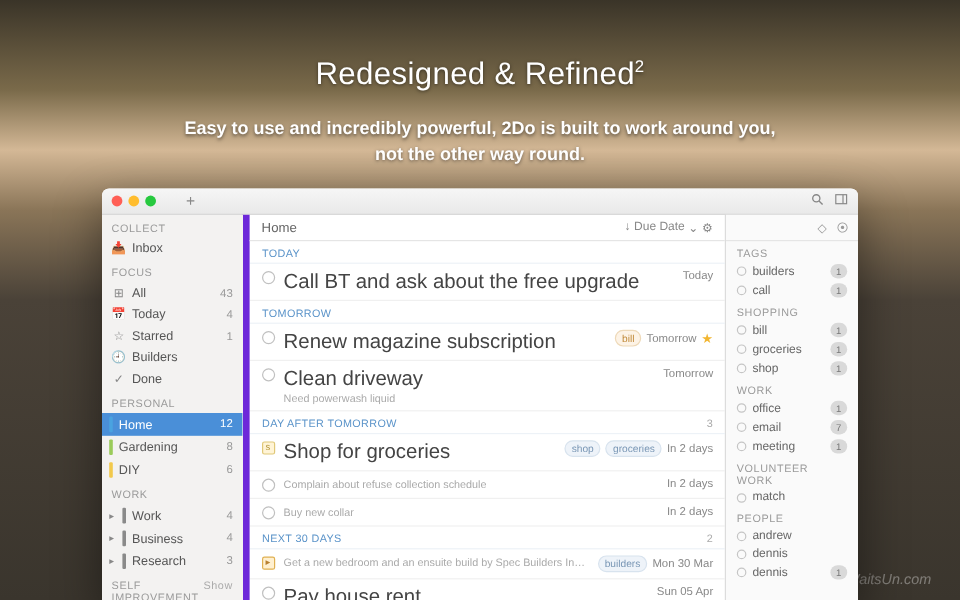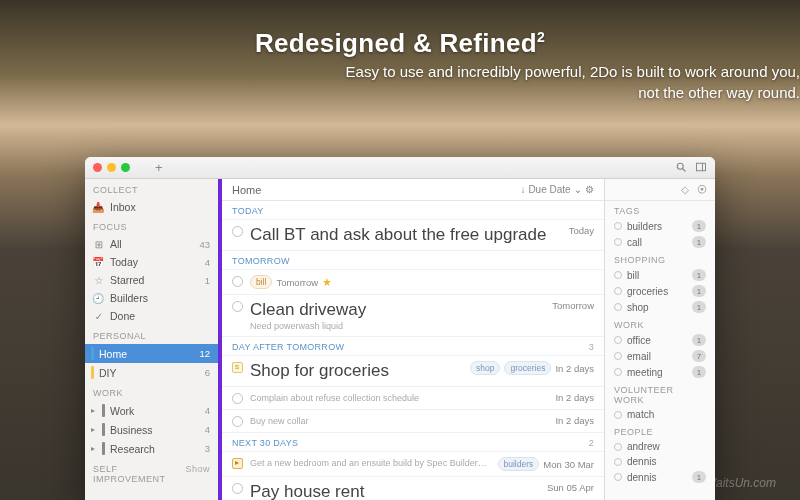--- a/index.html
+++ b/index.html
@@ -1,36 +1,36 @@
 <!DOCTYPE html>
 <html><head>
 <meta charset="utf-8">
 <style>
 * { margin: 0; padding: 0; box-sizing: border-box; font-family: -apple-system, "Helvetica Neue", Arial, sans-serif; }
 body { width: 800px; height: 500px; overflow: hidden; background: linear-gradient(180deg, #3a3428 0%, #7a6a4a 15%, #d4b896 25%, #8a7558 35%, #4a4238 50%, #3a352d 100%); position: relative; }
 .hero { text-align: center; padding-top: 28px; color: #fff; text-shadow: 0 1px 3px rgba(0,0,0,0.5); }
-.hero h1 { font-size: 26px; font-weight: 700; letter-spacing: 0.3px; }
+.hero h1 { font-size: 26px; font-weight: 400; letter-spacing: 0.3px; margin-top: 18px; }
 .hero h1 sup { font-size: 14px; vertical-align: super; }
-.hero p { font-size: 15px; font-weight: 400; margin-top: 2px; line-height: 1.4; text-align: right; }
+.hero p { font-size: 15px; font-weight: 700; margin-top: 20px; line-height: 1.4; }
 .watermark { position: absolute; bottom: 10px; right: 24px; color: rgba(255,255,255,0.35); font-size: 12px; font-style: italic; }
 
 .window { position: absolute; top: 157px; left: 85px; width: 630px; height: 343px; background: #fff; border-radius: 6px 6px 0 0; box-shadow: 0 15px 40px rgba(0,0,0,0.45); display: flex; flex-direction: column; overflow: hidden; }
 
 .titlebar { height: 22px; background: linear-gradient(#f6f6f6,#e9e9e9); border-bottom: 1px solid #d0d0d0; display: flex; align-items: center; padding: 0 8px; gap: 5px; }
 .tl-dot { width: 9px; height: 9px; border-radius: 50%; }
 .tl-red { background: #ff5f56; }
 .tl-yellow { background: #ffbd2e; }
 .tl-green { background: #27c93f; }
 .tl-plus { margin-left: 20px; color: #888; font-size: 13px; }
 .tl-right { margin-left: auto; display: flex; gap: 8px; color: #888; }
 .tl-right svg { width: 12px; height: 12px; }
 
 .body { display: flex; flex: 1; min-height: 0; }
 
-.sidebar { width: 137px; background: #f3f2f1; border-right: 4px solid #6d28d9; overflow-y: auto; font-size: 10.5px; }
+.sidebar { width: 123px; background: #f3f2f1; border-right: 6px solid #6d28d9; overflow-y: auto; font-size: 10.5px; }
 .sb-header { color: #9a9a9a; font-size: 9px; letter-spacing: 0.5px; padding: 6px 8px 3px; display: flex; justify-content: space-between; align-items: baseline; }
 .sb-header .show { color: #aaa; font-size: 9px; }
 .sb-item { display: flex; align-items: center; padding: 3px 8px; color: #555; gap: 5px; cursor: pointer; }
 .sb-item .icn { width: 12px; height: 12px; display: inline-flex; align-items: center; justify-content: center; color: #888; font-size: 10px; }
 .sb-item .cnt { margin-left: auto; color: #999; font-size: 9.5px; }
 .sb-list-item { display: flex; align-items: center; padding: 3px 8px 3px 6px; color: #555; gap: 5px; cursor: pointer; }
 .sb-list-item .bar { width: 3px; height: 13px; border-radius: 1px; }
 .sb-list-item .cnt { margin-left: auto; color: #999; font-size: 9.5px; }
 .sb-list-item.selected { background: #4a8fd8; color: #fff; }
 .sb-list-item.selected .cnt { color: #fff; }
@@ -130,20 +130,25 @@
         </div>
         <div class="sb-header">
           <span>PERSONAL</span>
         </div>
         <div class="sb-list-item selected">
           <span class="bar" style="background: rgb(74, 163, 224);"></span>
           <span>Home</span>
           <span class="cnt">12</span>
         </div>
         <div class="sb-list-item">
+          <span class="bar" style="background: rgb(154, 203, 90);"></span>
+          <span>Gardening</span>
+          <span class="cnt">8</span>
+        </div>
+        <div class="sb-list-item">
           <span class="bar" style="background: rgb(242, 201, 76);"></span>
           <span>DIY</span>
           <span class="cnt">6</span>
         </div>
         <div class="sb-header">
           <span>WORK</span>
         </div>
         <div class="sb-list-item">
           <span class="tri">▸</span>
           <span class="bar" style="background: rgb(138, 138, 138);"></span>
@@ -189,20 +194,23 @@
             </div>
             <div class="meta">
               <span class="due">Today</span>
             </div>
           </div>
           <div class="section-hdr">
             <span>TOMORROW</span>
           </div>
           <div class="task">
             <span class="chk"></span>
+            <div class="tbody">
+              <div class="ttitle">Renew magazine subscription</div>
+            </div>
             <div class="meta">
               <span class="tag-pill bill">bill</span>
               <span class="due">Tomorrow</span>
               <span class="star">★</span>
             </div>
           </div>
           <div class="task">
             <span class="chk"></span>
             <div class="tbody">
               <div class="ttitle">Clean driveway</div>

